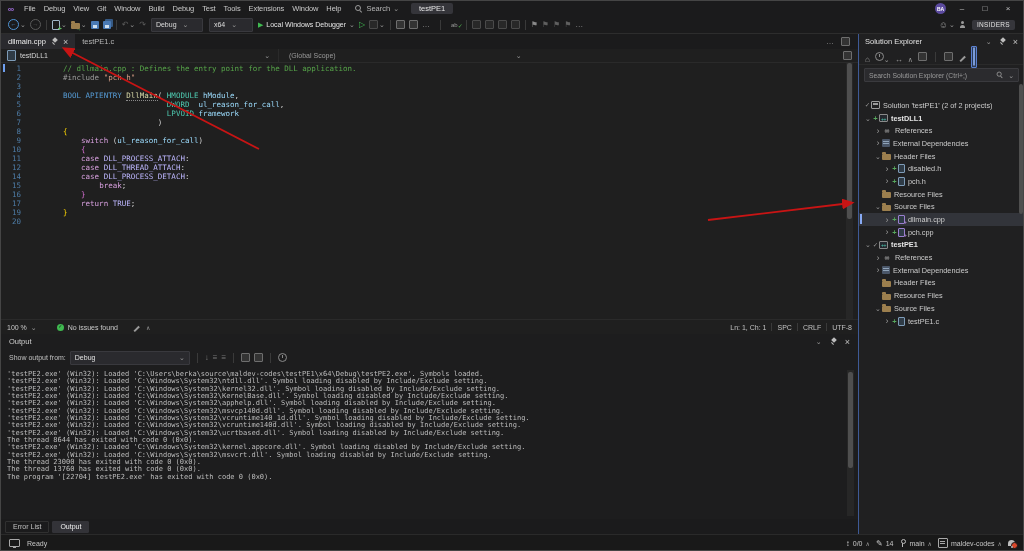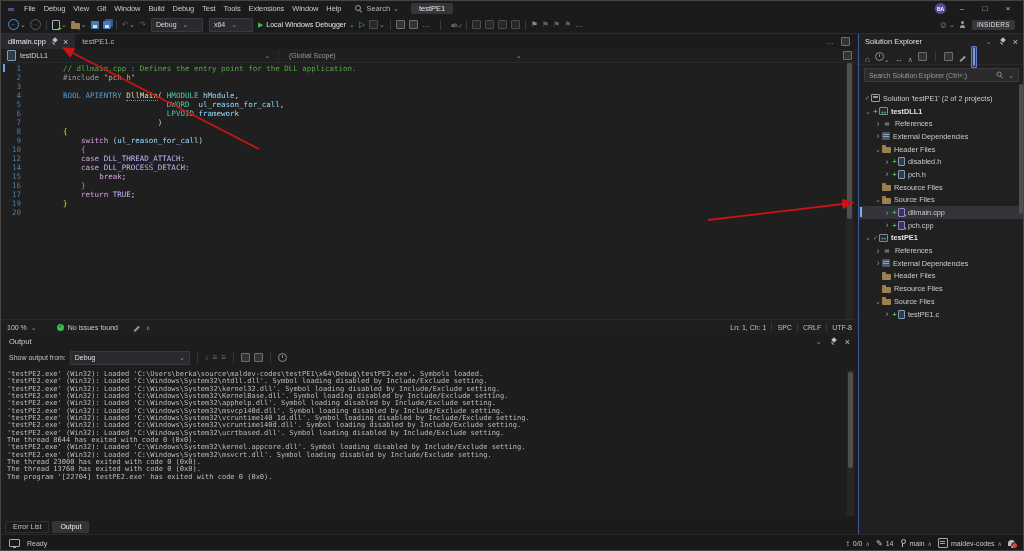--- a/index.html
+++ b/index.html
@@ -123,21 +123,21 @@
   .ex-head-right{margin-left:auto;display:flex;align-items:center;gap:7px}
   .ex-tools{height:15px;display:flex;align-items:center;gap:5px;padding:0 6px;border-bottom:1px solid #2a2a2a}
   .g-home::before{content:"⌂";color:#9a9a9a;font-size:8px}
   .g-sync::before{content:"↔";color:#9a9a9a;font-size:8px}
   .g-coll::before{content:"∧";color:#9a9a9a;font-size:7px}
   .i-pen{width:8px;height:8px;position:relative}
   .i-pen::before{content:"";position:absolute;left:1px;top:5px;width:7px;height:1.5px;background:#9a9a9a;transform:rotate(-45deg)}
   .tool-active{border:1px solid #5a7fd0;background:#2a3a55;border-radius:1px;padding:1px}
   .ex-search{margin:3px 5px;height:12px;background:#2b2b2e;border:1px solid #3a3a3e;border-radius:1px;display:flex;align-items:center;padding:0 4px;font-size:6.8px;color:#9a9a9a;gap:4px}
   .ex-search .i-lens{margin-left:auto;transform:scale(.85)}
-  #tree{position:absolute;left:0;top:58px;width:100%;font-size:7.3px;color:#cccccc}
+  #tree{position:absolute;left:0;top:65px;width:100%;font-size:7.3px;color:#cccccc}
   .trow{display:flex;align-items:center;height:12.7px;position:relative;white-space:nowrap}
   .trow.sel{background:#32343a}
   .trow.sel::before{content:"";position:absolute;left:1px;top:1px;width:2px;height:10px;background:#88aaf4}
   .tchev{width:8px;flex:none;text-align:center}
   .tmark{width:7px;flex:none;text-align:center}
   .tmark.plus{color:#58a85e;font-weight:bold;font-size:7.5px}
   .tmark.check{color:#9a9a9a;font-size:6.5px}
   .ti{flex:none;margin:0 3px 0 0;position:relative}
   .ti-folder{width:9px;height:6px;background:#9c7f4e;border-radius:1px;margin-top:2px}
   .ti-folder::before{content:"";position:absolute;top:-2px;left:0;width:4px;height:2px;background:#9c7f4e;border-radius:1px 1px 0 0}
@@ -324,20 +324,21 @@
         <div class="code-line"><span class="ln">1</span><span class="ct"><span class="tok-cmt">// dllmain.cpp : Defines the entry point for the DLL application.</span></span></div>
         <div class="code-line"><span class="ln">2</span><span class="ct"><span class="tok-pp">#include</span><span class="tok-pl"> </span><span class="tok-str">"pch.h"</span></span></div>
         <div class="code-line"><span class="ln">3</span><span class="ct"></span></div>
         <div class="code-line"><span class="ln">4</span><span class="ct"><span class="tok-kw">BOOL</span><span class="tok-pl"> </span><span class="tok-kw">APIENTRY</span><span class="tok-pl"> </span><span class="tok-fn">DllMain</span><span class="tok-pl">( </span><span class="tok-ty">HMODULE</span><span class="tok-pl"> </span><span class="tok-var">hModule</span><span class="tok-pl">,</span></span></div>
         <div class="code-line"><span class="ln">5</span><span class="ct"><span class="tok-pl">                       </span><span class="tok-ty">DWORD</span><span class="tok-pl">  </span><span class="tok-var">ul_reason_for_call</span><span class="tok-pl">,</span></span></div>
         <div class="code-line"><span class="ln">6</span><span class="ct"><span class="tok-pl">                       </span><span class="tok-ty">LPVOID</span><span class="tok-pl"> </span><span class="tok-var">framework</span></span></div>
         <div class="code-line"><span class="ln">7</span><span class="ct"><span class="tok-pl">                     )</span></span></div>
         <div class="code-line"><span class="ln">8</span><span class="ct"><span class="tok-br1">{</span></span></div>
         <div class="code-line"><span class="ln">9</span><span class="ct"><span class="tok-pl">    </span><span class="tok-ctl">switch</span><span class="tok-pl"> (</span><span class="tok-var">ul_reason_for_call</span><span class="tok-pl">)</span></span></div>
         <div class="code-line"><span class="ln">10</span><span class="ct"><span class="tok-pl">    </span><span class="tok-br2">{</span></span></div>
+        <div class="code-line"><span class="ln">11</span><span class="ct"><span class="tok-pl">    </span><span class="tok-ctl">case</span><span class="tok-pl"> </span><span class="tok-mac">DLL_PROCESS_ATTACH</span><span class="tok-pl">:</span></span></div>
         <div class="code-line"><span class="ln">12</span><span class="ct"><span class="tok-pl">    </span><span class="tok-ctl">case</span><span class="tok-pl"> </span><span class="tok-mac">DLL_THREAD_ATTACH</span><span class="tok-pl">:</span></span></div>
         <div class="code-line"><span class="ln">14</span><span class="ct"><span class="tok-pl">    </span><span class="tok-ctl">case</span><span class="tok-pl"> </span><span class="tok-mac">DLL_PROCESS_DETACH</span><span class="tok-pl">:</span></span></div>
         <div class="code-line"><span class="ln">15</span><span class="ct"><span class="tok-pl">        </span><span class="tok-ctl">break</span><span class="tok-pl">;</span></span></div>
         <div class="code-line"><span class="ln">16</span><span class="ct"><span class="tok-pl">    </span><span class="tok-br2">}</span></span></div>
         <div class="code-line"><span class="ln">17</span><span class="ct"><span class="tok-pl">    </span><span class="tok-ctl">return</span><span class="tok-pl"> </span><span class="tok-mac">TRUE</span><span class="tok-pl">;</span></span></div>
         <div class="code-line"><span class="ln">19</span><span class="ct"><span class="tok-br1">}</span></span></div>
         <div class="code-line"><span class="ln">20</span><span class="ct"></span></div>
       </div>
   </div>
   <div class="caret-bar abs"></div>

